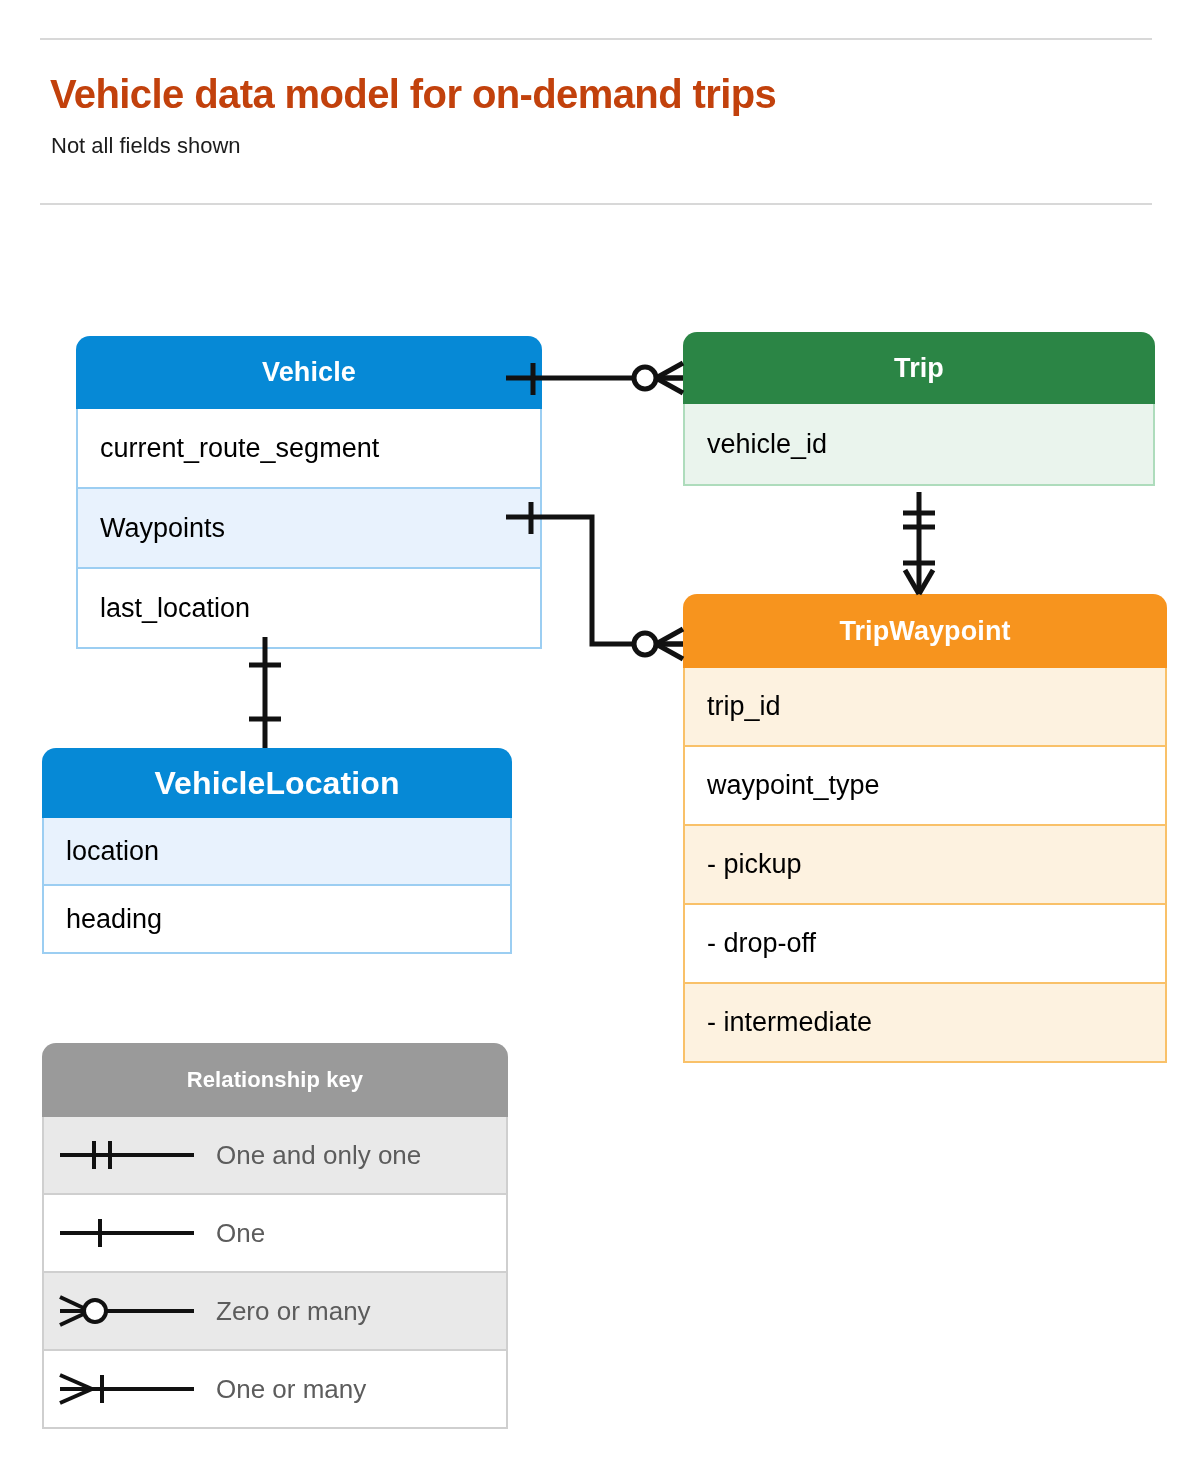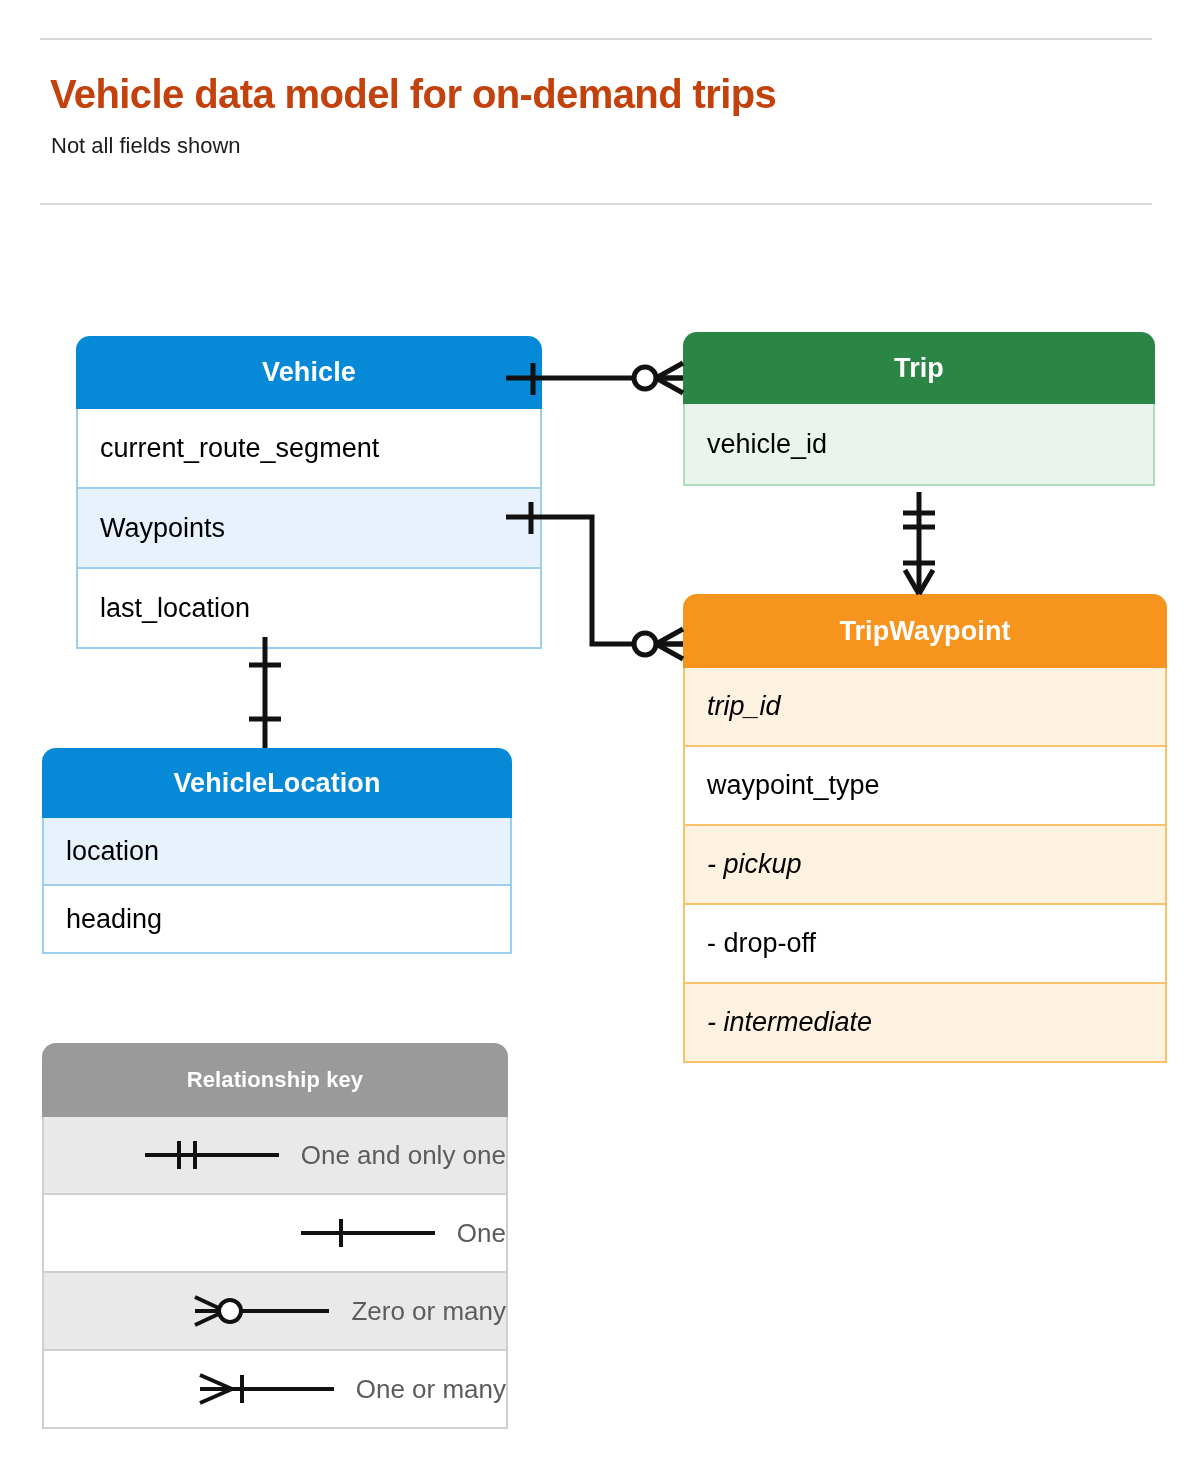--- a/index.html
+++ b/index.html
@@ -48,52 +48,51 @@
   .t-blue .entity-row { border-color: #9ccef2; }
   .t-blue .fill-a { background: #e8f2fd; }
   .t-blue .fill-b { background: #ffffff; }
   
   .t-green .entity-header { background: #2b8545; }
   .t-green .entity-row { border-color: #aedcbc; }
   .t-green .fill-a { background: #eaf4ed; }
   
   .t-orange .entity-header { background: #f7941e; }
   .t-orange .entity-row { border-color: #f9c169; }
-  .t-orange .fill-a { background: #fdf2e0; font-style: italic; }
+  .t-orange .fill-a { background: #fdf2e0; }
   .t-orange .fill-b { background: #ffffff; }
   
   .t-gray .entity-header { background: #9a9a9a; }
   .t-gray .fill-a { background: #e9e9e9; }
   .t-gray .fill-b { background: #ffffff; }
 
   
   #ent-vehicle { left: 42px; top: 336px; width: 466px; margin-left: 34px; }
   #ent-vehicle .entity-header { height: 73px; font-size: 27px; }
   #ent-vehicle .entity-row { height: 80px; font-size: 27px; padding-left: 22px; }
 
   #ent-vehiclelocation { left: 42px; top: 748px; width: 470px; }
-  #ent-vehiclelocation .entity-header { height: 70px; font-size: 27px; }
+  #ent-vehiclelocation .entity-header { height: 70px; font-size: 32px; }
   #ent-vehiclelocation .entity-row { height: 68px; font-size: 27px; padding-left: 22px; }
 
   #ent-trip { left: 683px; top: 332px; width: 472px; }
   #ent-trip .entity-header { height: 72px; font-size: 27px; }
   #ent-trip .entity-row { height: 82px; font-size: 27px; padding-left: 22px; }
 
   #ent-tripwaypoint { left: 683px; top: 594px; width: 484px; }
   #ent-tripwaypoint .entity-header { height: 74px; font-size: 27px; }
   #ent-tripwaypoint .entity-row { height: 79px; font-size: 27px; padding-left: 22px; }
 
   
   #legend { left: 42px; top: 1043px; width: 466px; }
   #legend .entity-header { height: 74px; font-size: 22px; }
   #legend .legend-row {
     display: flex; align-items: center; height: 78px;
     border-left: 2px solid #cfcfcf; border-right: 2px solid #cfcfcf;
     border-bottom: 2px solid #cfcfcf;
-    justify-content: flex-end;
   }
   #legend .legend-row.fill-a { background: #e9e9e9; }
   #legend .legend-row.fill-b { background: #ffffff; }
   .legend-symbol { width: 172px; flex: 0 0 172px; display: flex; align-items: center; padding-left: 12px; }
   .legend-label { font-size: 26px; color: #5c5c5c; }
 
   
   #wires { position: absolute; left: 0; top: 0; width: 1190px; height: 1480px; pointer-events: none; }
 </style>
 </head>

